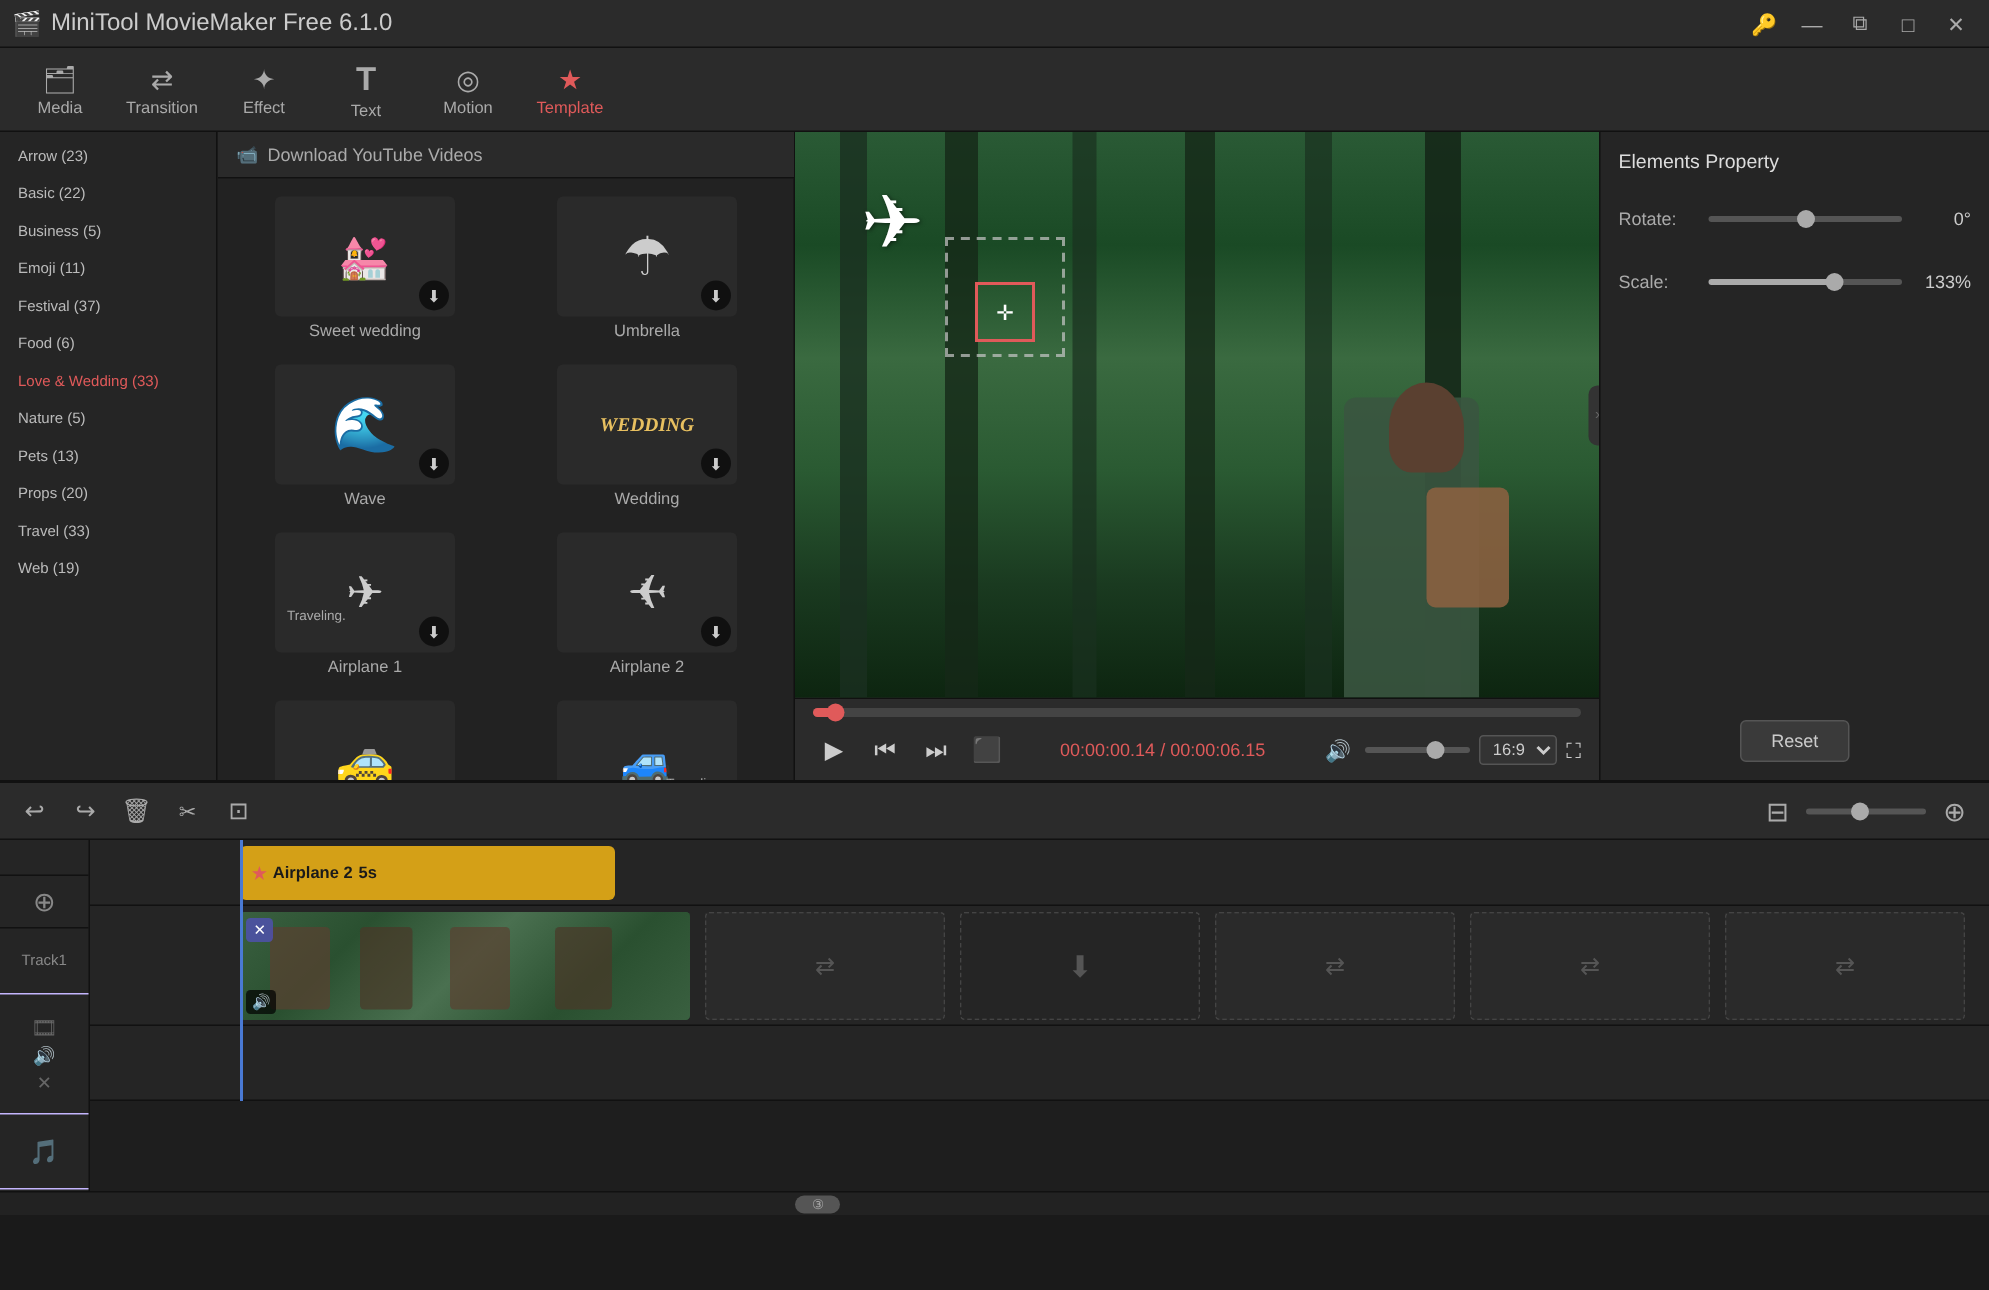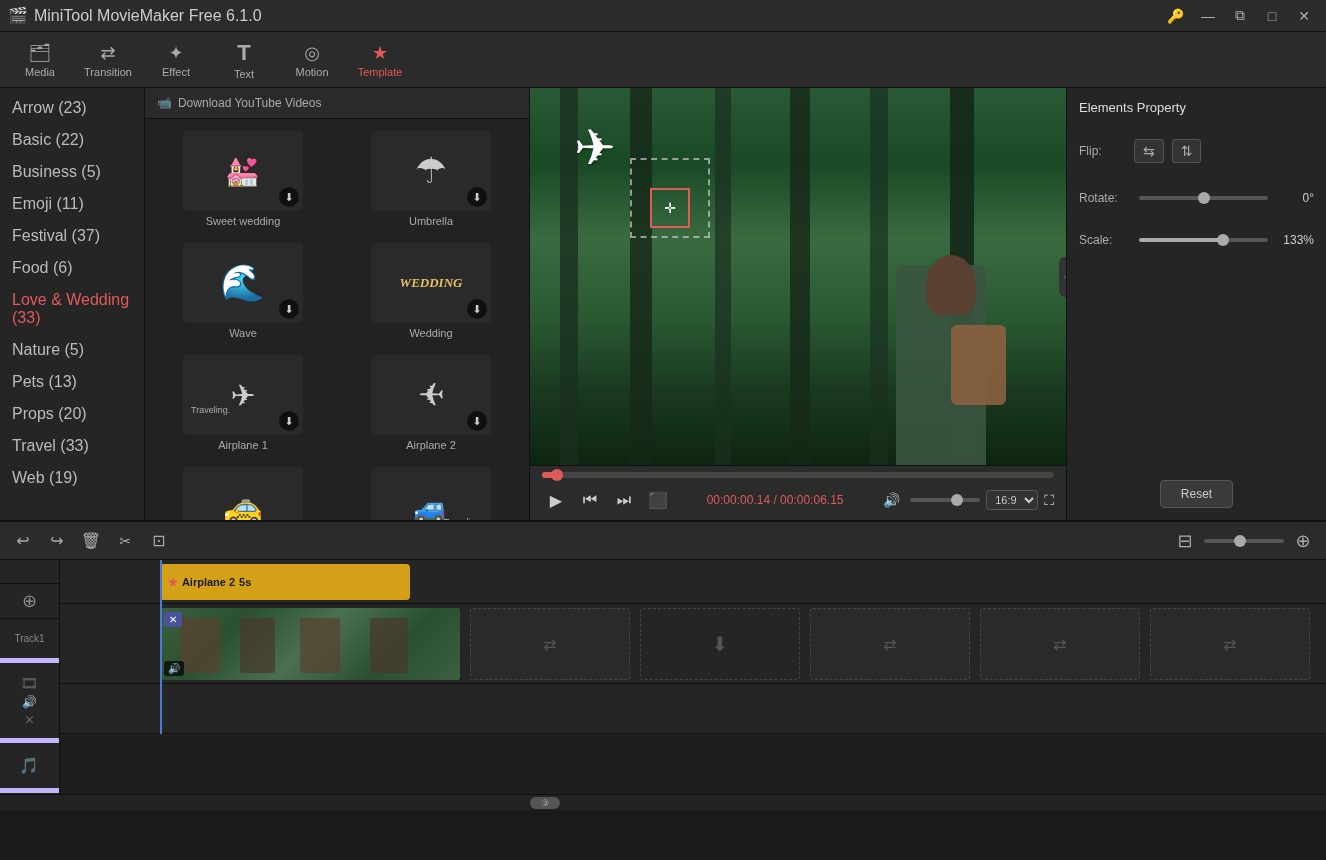--- a/index.html
+++ b/index.html
@@ -65,21 +65,21 @@
       width: 145px;
       background: #252525;
       border-right: 1px solid #111;
       overflow-y: auto;
       padding: 4px 0;
     }
     .cat-item {
       padding: 7px 12px;
       cursor: pointer;
       color: #bbb;
-      font-size: 16px;
+      font-size: 10px;
     }
     .cat-item.active { color: #e05a5a; }
 
     #elements-grid {
       flex: 1;
       overflow-y: auto;
       padding: 0;
     }
     .download-bar {
       background: #2a2a2a;
@@ -377,21 +377,21 @@
     }
     .track-time-header {
       height: 24px;
       border-bottom: 1px solid #111;
     }
     .track-label {
       display: flex;
       align-items: center;
       justify-content: center;
       padding: 4px;
-      border-bottom: 5px solid #c4b5fd;
+      border-bottom: 1px solid #c4b5fd;
       color: #888;
       font-size: 10px;
     }
 
     #timeline-tracks {
       flex: 1;
       background: #1e1e1e;
       overflow-x: auto;
       overflow-y: hidden;
       position: relative;
@@ -767,27 +767,20 @@
           <option>4:3</option>
         </select>
         <button class="fullscreen-btn">⛶</button>
       </div>
     </div>
   </div>
 
   <div id="right-panel">
     <div class="panel-title">Elements Property</div>
 
-    <div class="prop-row">
-      <div class="prop-label">Flip:</div>
-      <div class="flip-icons">
-        <button class="flip-icon-btn" title="Flip Horizontal">⇆</button>
-        <button class="flip-icon-btn" title="Flip Vertical">⇅</button>
-      </div>
-    </div>
 
     <div class="prop-row">
       <div class="prop-label">Rotate:</div>
       <input type="range" class="prop-slider" min="-180" max="180" value="0" style="">
       <div class="prop-value">0°</div>
     </div>
 
     <div class="prop-row">
       <div class="prop-label">Scale:</div>
       <input type="range" class="prop-slider" min="1" max="200" value="133" style="background: linear-gradient(to right, rgb(170, 170, 170) 0%, rgb(170, 170, 170) 66.5%, rgb(85, 85, 85) 66.5%, rgb(85, 85, 85) 100%);">

